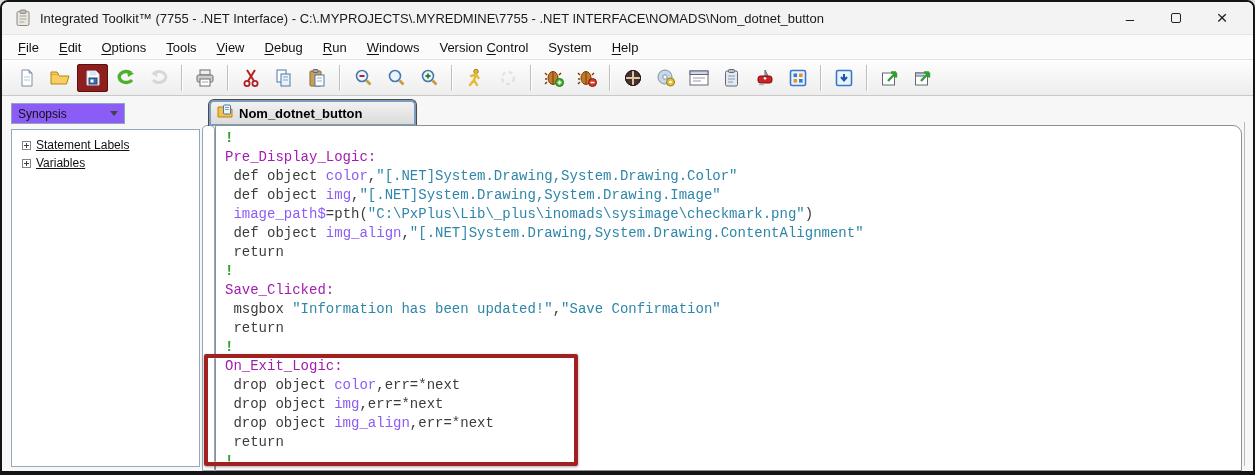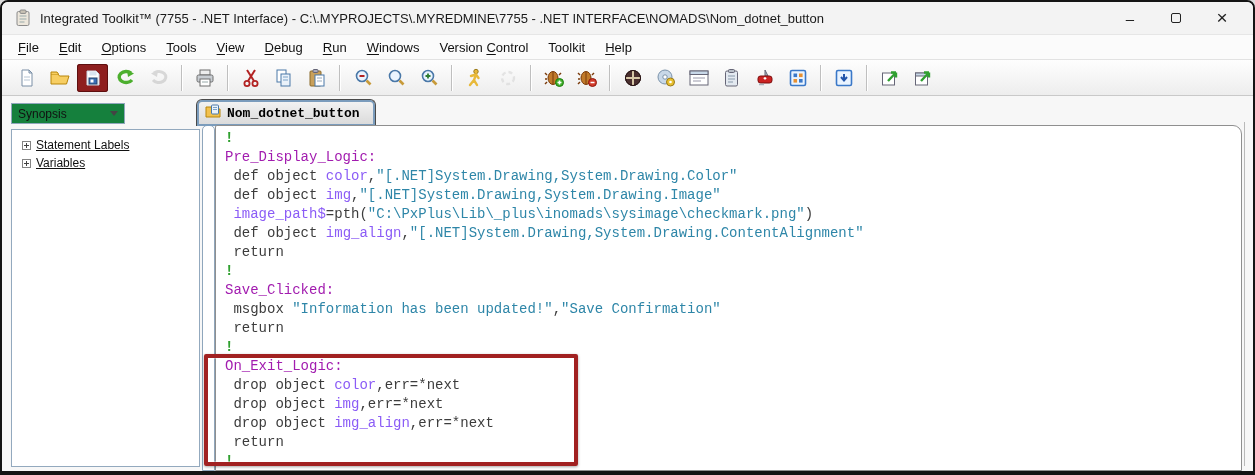--- a/index.html
+++ b/index.html
@@ -27,45 +27,45 @@
     padding-left:8px; border-top:1px solid #E2E2E2; border-bottom:1px solid #C9C9C9; }
   .tb-btn{ width:31px; height:28px; display:flex; align-items:center; justify-content:center;
     border-radius:3px; margin:0 1px; }
   .tb-btn.active{ background:#8E1F1F; box-shadow:inset 0 0 0 1px #5E0F0F; }
   .tb-btn.disabled{ opacity:.45; filter:grayscale(1); }
   .tb-sep{ width:1px; height:26px; background:#BFBFBF; margin:0 6px; box-shadow:1px 0 0 #fff; }
   .tb-btn svg{ display:block; }
   
   .content{ position:relative; height:375px; background:#F7F7F7; }
   .synopsis-select{
-    position:absolute; left:9px; top:7px; width:114px; height:21px; background:#15803d;
+    position:absolute; left:9px; top:7px; width:114px; height:21px; background:#8b5cf6;
     border:1px solid #8FA6BC; display:flex; align-items:center; font-size:12px; color:#111;
     padding-left:6px;
   }
   .synopsis-select .chev{ margin-left:auto; margin-right:6px; width:0; height:0;
     border-left:4px solid transparent; border-right:4px solid transparent; border-top:5px solid #444; }
   .tree-panel{
     position:absolute; left:9px; top:33px; width:189px; height:338px; background:#fff;
     border:1px solid #93A9BE; padding:6px 4px; overflow:hidden;
   }
   .tree-item{ display:flex; align-items:center; height:18px; font-size:12px; color:#111; cursor:default;text-decoration:underline; }
   .plus-box{ width:9px; height:9px; border:1px solid #848484; display:flex; align-items:center;
     justify-content:center; margin:0 5px 0 6px; background:#fff; flex:0 0 auto; position:relative; }
   .plus-box::before{ content:""; position:absolute; left:1px; right:1px; top:3px; height:1px; background:#444; }
   .plus-box::after{ content:""; position:absolute; top:1px; bottom:1px; left:3px; width:1px; background:#444; }
   .gutter-strip{
     position:absolute; left:200px; top:29px; width:13px; height:346px; background:#fff;
     border:1px solid #8FA6BC; border-radius:5px 5px 0 0;
   }
   .editor-tab{
-    position:absolute; left:194px; top:3px; width:180px; height:27px;
+    position:absolute; left:206px; top:3px; width:209px; height:27px;
     background:linear-gradient(#F4F4F4,#D9D9D9);
     border:1px solid #4A4A4A; border-bottom:none; border-radius:6px 6px 0 0;
     box-shadow:inset 0 0 0 2px #7B9CBC;
-    display:flex; align-items:center; padding-left:8px; gap:6px;font-family:Liberation Mono, monospace;
+    display:flex; align-items:center; padding-left:8px; gap:6px;
   }
   .editor-tab .tab-label{ font-size:13px; font-weight:bold; color:#000; }
   .code-area{
     position:absolute; left:213px; top:29px; width:1027px; height:346px; background:#fff;
     border:1px solid #8F8F8F; border-radius:2px 9px 0 0;
     padding:3px 4px 0 9px; overflow:hidden;
     font-family:"Liberation Mono","DejaVu Sans Mono",monospace;
     font-size:14px; line-height:19px; white-space:pre;
   }
   .code-line{ height:19px; }
@@ -110,21 +110,21 @@
   <div class="menubar" id="menubar">
       <span class="menu-item"><u>F</u>ile</span>
       <span class="menu-item"><u>E</u>dit</span>
       <span class="menu-item"><u>O</u>ptions</span>
       <span class="menu-item"><u>T</u>ools</span>
       <span class="menu-item"><u>V</u>iew</span>
       <span class="menu-item"><u>D</u>ebug</span>
       <span class="menu-item"><u>R</u>un</span>
       <span class="menu-item"><u>W</u>indows</span>
       <span class="menu-item">Version <u>C</u>ontrol</span>
-      <span class="menu-item">Toolkit</span>
+      <span class="menu-item">System</span>
       <span class="menu-item"><u>H</u>elp</span>
     </div>
 
   <div class="toolbar" id="toolbar">
       <span class="tb-btn">
         <span>
           <svg width="20" height="20" viewBox="0 0 20 20">
             <path d="M5 2 h7 l3 3 v13 h-10 z" fill="#fff" stroke="#7A8FA6"></path>
             <path d="M12 2 v3 h3 z" fill="#D8E4F0" stroke="#7A8FA6"></path>
             <line x1="7" y1="9" x2="13" y2="9" stroke="#B9C6D4"></line>

